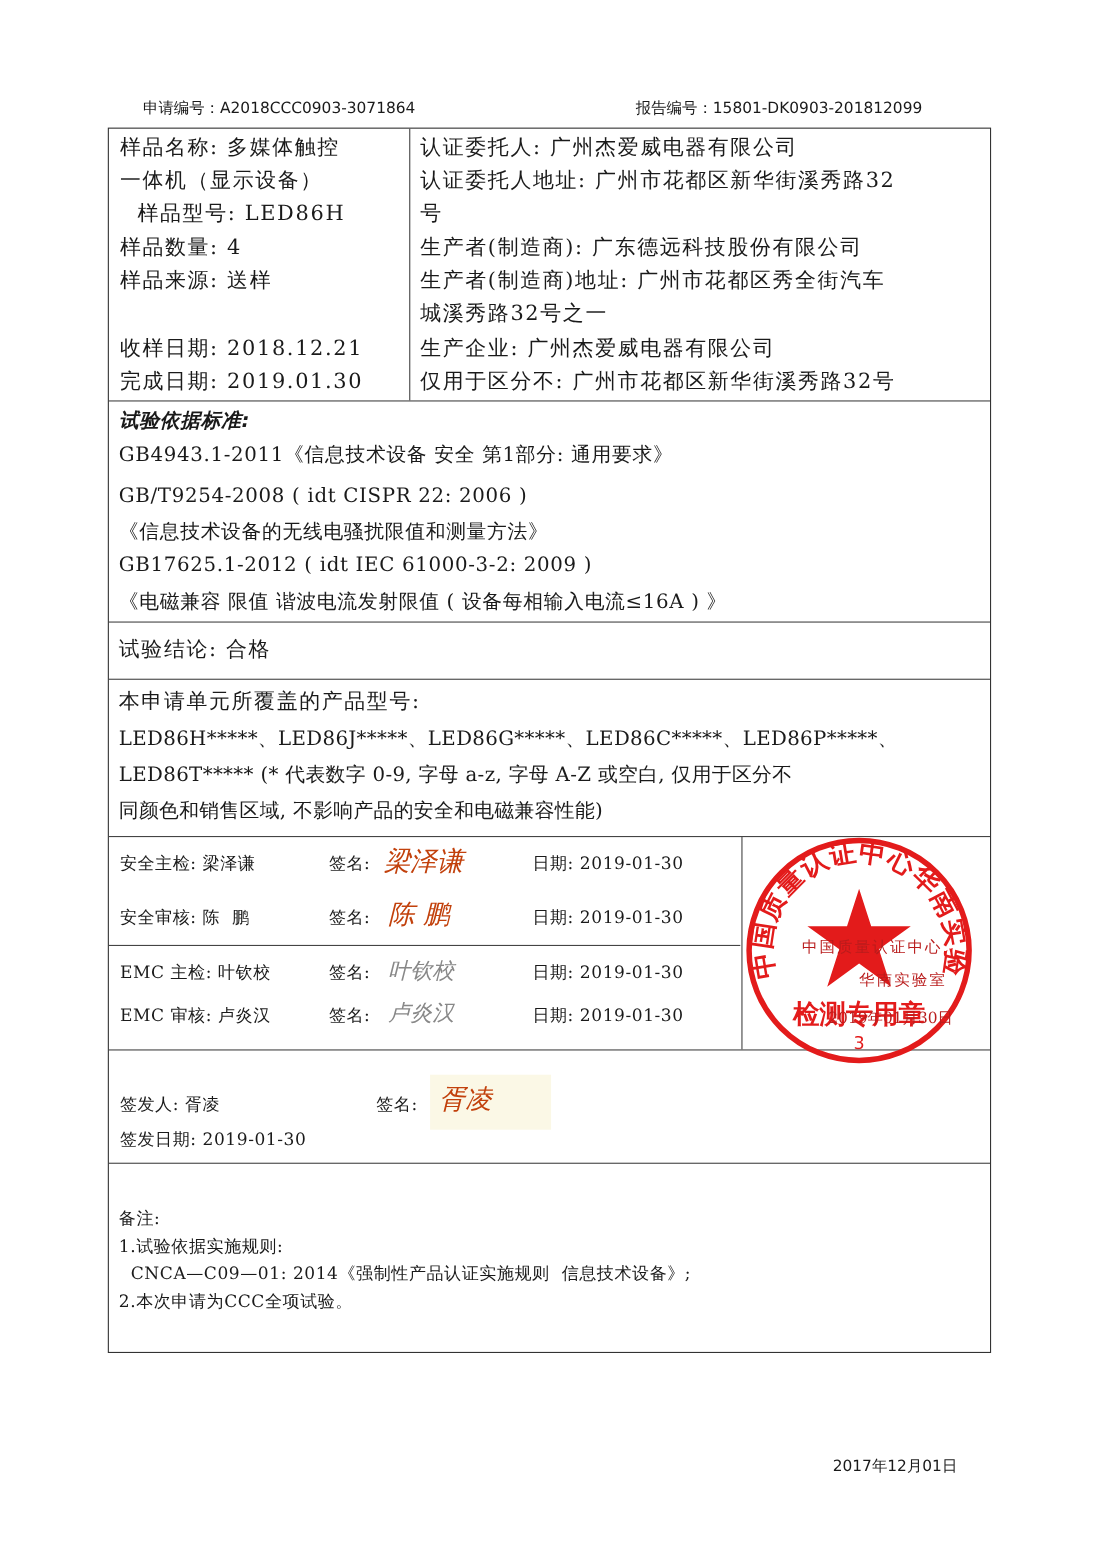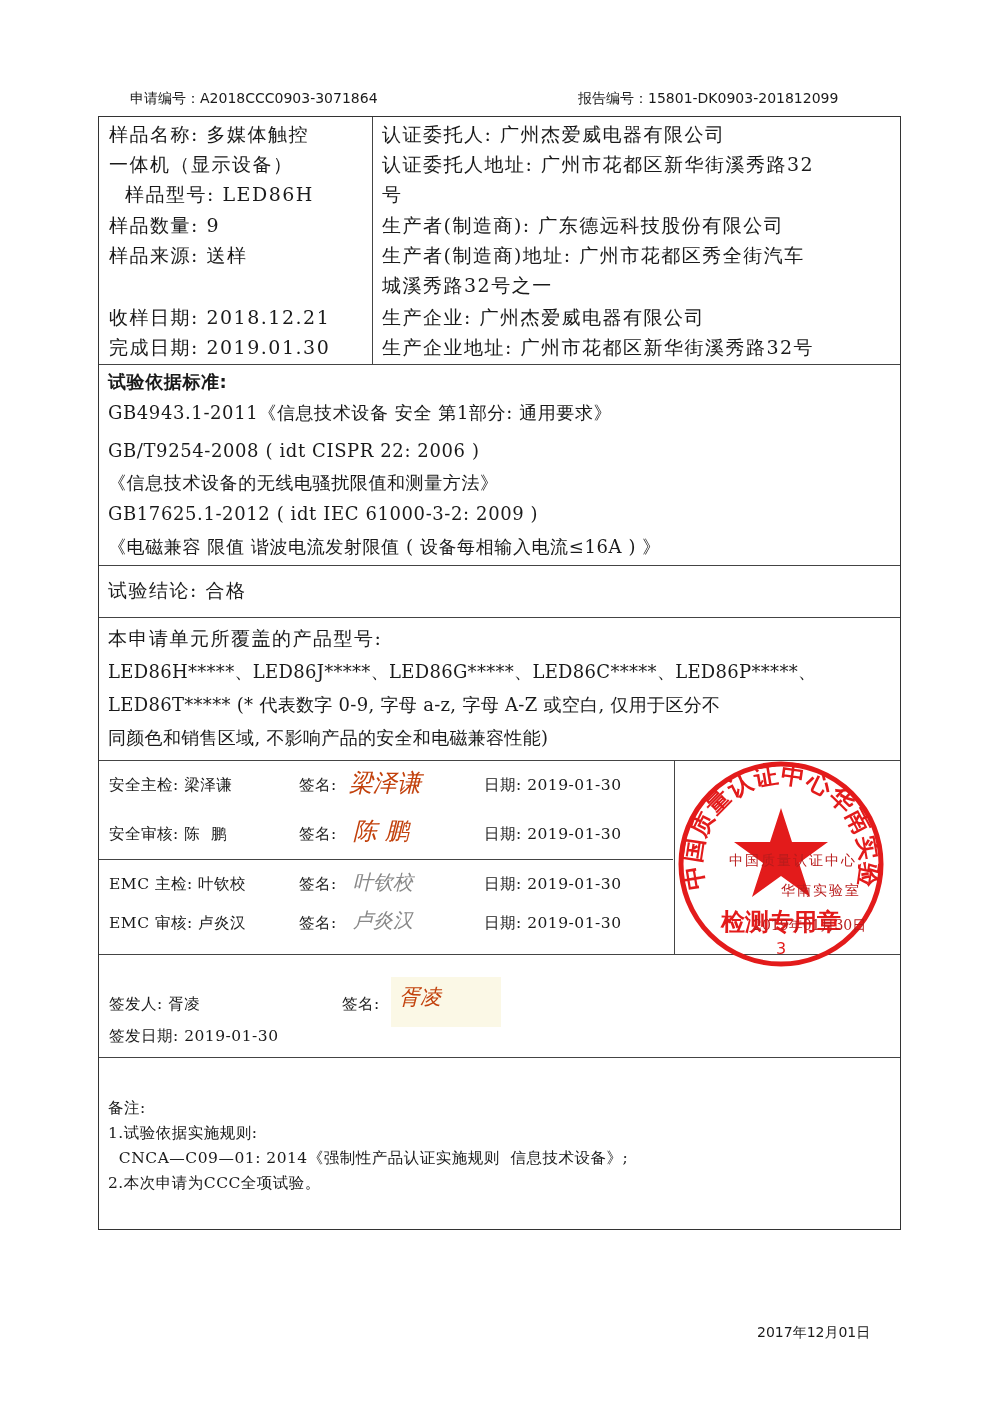--- a/index.html
+++ b/index.html
@@ -6,21 +6,21 @@
   body{width:1000px;height:1414px;position:relative;overflow:hidden;font-family:"DejaVu Serif","Liberation Serif",serif;color:#1a1a1a;}
   .hdr{position:absolute;top:90px;font-family:"DejaVu Sans","Liberation Sans",sans-serif;font-size:14px;letter-spacing:0px;}
   .hdr.left{left:130px;}
   .hdr.right{left:578px;}
   .tbl{position:absolute;left:98px;top:116px;width:803px;height:1114px;border:1.5px solid #333;box-sizing:border-box;}
   .hl{position:absolute;left:0;right:0;height:0;border-top:1.5px solid #444;}
   .vl{position:absolute;width:0;border-left:1.5px solid #444;}
   .txt{position:absolute;font-size:19px;line-height:30.5px;white-space:pre;letter-spacing:1.5px;}
   .std{position:absolute;font-size:18px;white-space:pre;letter-spacing:0.6px;}
   .small{position:absolute;font-size:15.5px;white-space:pre;letter-spacing:0.5px;}
-  .bold{font-weight:bold;font-family:"DejaVu Sans","Liberation Sans",sans-serif;}
+  .bold{font-weight:bold;font-family:"DejaVu Sans","Liberation Sans",sans-serif;font-style:italic;}
   .sig{position:absolute;font-family:"DejaVu Serif",serif;font-style:italic;font-size:24px;color:#c2410c;white-space:pre;}
   .sig.light{color:#888;font-size:20px;}
   .sigbg{position:absolute;background:#fbf8e6;}
   .footer{position:absolute;left:757px;top:1324px;font-family:"DejaVu Sans","Liberation Sans",sans-serif;font-size:14px;}
   .stamp{position:absolute;left:675px;top:758px;width:212px;height:212px;}
   .stamp-text{position:absolute;font-size:14px;color:#b91c1c;white-space:pre;letter-spacing:2px;margin-left:48px;}
 </style>
 </head>
 <body>
 
@@ -37,35 +37,35 @@
   <div class="hl" style="top:837px"></div>
   <div class="hl" style="top:940px"></div>
 
   <div class="vl" style="left:273px;top:0;height:247px"></div>
   <div class="vl" style="left:575px;top:643px;height:194px"></div>
 
   <div>
     <div class="txt" style="left:10px;top:2px">样品名称: 多媒体触控</div>
     <div class="txt" style="left:10px;top:32px">一体机（显示设备）</div>
     <div class="txt" style="left:26px;top:62px">样品型号: LED86H</div>
-    <div class="txt" style="left:10px;top:93px">样品数量: 9</div>
+    <div class="txt" style="left:10px;top:93px">样品数量: 4</div>
     <div class="txt" style="left:10px;top:123px">样品来源: 送样</div>
     <div class="txt" style="left:10px;top:185px">收样日期: 2018.12.21</div>
     <div class="txt" style="left:10px;top:215px">完成日期: 2019.01.30</div>
   </div>
 
   <div>
     <div class="txt" style="left:283px;top:2px">认证委托人: 广州杰爱威电器有限公司</div>
     <div class="txt" style="left:283px;top:32px">认证委托人地址: 广州市花都区新华街溪秀路32</div>
     <div class="txt" style="left:283px;top:62px">号</div>
     <div class="txt" style="left:283px;top:93px">生产者(制造商): 广东德远科技股份有限公司</div>
     <div class="txt" style="left:283px;top:123px">生产者(制造商)地址: 广州市花都区秀全街汽车</div>
     <div class="txt" style="left:283px;top:153px">城溪秀路32号之一</div>
     <div class="txt" style="left:283px;top:185px">生产企业: 广州杰爱威电器有限公司</div>
-    <div class="txt" style="left:283px;top:215px">生产企业地址: 广州市花都区新华街溪秀路32号</div>
+    <div class="txt" style="left:283px;top:215px">仅用于区分不: 广州市花都区新华街溪秀路32号</div>
   </div>
 
   <div>
     <div class="std bold" style="left:9px;top:253px;font-size:18px">试验依据标准:</div>
     <div class="std" style="left:9px;top:284px">GB4943.1-2011《信息技术设备 安全 第1部分: 通用要求》</div>
     <div class="std" style="left:9px;top:323px">GB/T9254-2008 ( idt CISPR 22: 2006 )</div>
     <div class="std" style="left:9px;top:354px">《信息技术设备的无线电骚扰限值和测量方法》</div>
     <div class="std" style="left:9px;top:386px">GB17625.1-2012 ( idt IEC 61000-3-2: 2009 )</div>
     <div class="std" style="left:9px;top:418px">《电磁兼容 限值 谐波电流发射限值 ( 设备每相输入电流≤16A ) 》</div>
   </div>
@@ -101,21 +101,21 @@
     <div class="small" style="left:10px;top:796px">EMC 审核: 卢炎汉</div>
     <div class="small" style="left:200px;top:796px">签名:</div>
     <div class="sig light" style="left:254px;top:790px">卢炎汉</div>
     <div class="small" style="left:385px;top:796px">日期: 2019-01-30</div>
   </div>
 
   <div>
     <div class="small" style="left:10px;top:877px">签发人: 胥凌</div>
     <div class="small" style="left:243px;top:877px">签名:</div>
     <div class="sigbg" style="left:292px;top:860px;width:110px;height:50px"></div>
-    <div class="sig" style="left:300px;top:866px;font-size:21px">胥凌</div>
+    <div class="sig" style="left:300px;top:866px;font-size:24px">胥凌</div>
     <div class="small" style="left:10px;top:909px">签发日期: 2019-01-30</div>
   </div>
 
   <div>
     <div class="small" style="left:9px;top:981px">备注:</div>
     <div class="small" style="left:9px;top:1006px">1.试验依据实施规则:</div>
     <div class="small" style="left:9px;top:1031px">  CNCA—C09—01: 2014《强制性产品认证实施规则  信息技术设备》;</div>
     <div class="small" style="left:9px;top:1056px">2.本次申请为CCC全项试验。</div>
   </div>
 </div>

